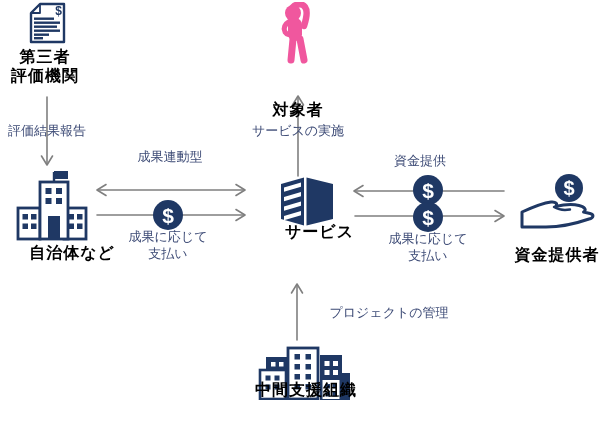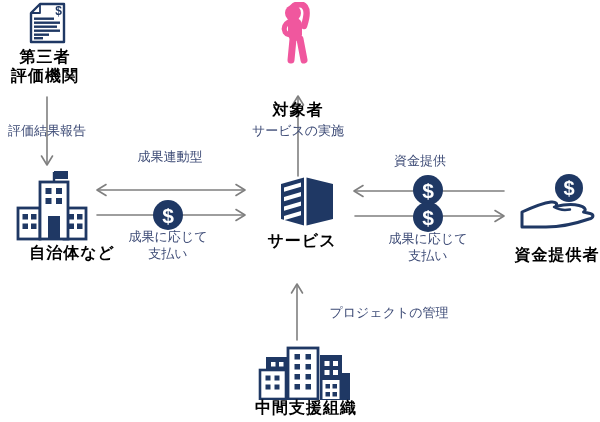--- a/index.html
+++ b/index.html
@@ -139,21 +139,21 @@
       <polygon points="4,10 27,3.5 27,51.5 4,45" fill="#1F3864"></polygon>
       <polygon points="29.5,3.5 56,10 56,45 29.5,51.5" fill="#1F3864"></polygon>
       <g fill="#fff">
         <polygon points="7,13.5 24,8.5 24,12.7 7,17.7"></polygon>
         <polygon points="7,23 24,18 24,22.2 7,27.2"></polygon>
         <polygon points="7,32.5 24,27.5 24,31.7 7,36.7"></polygon>
         <polygon points="7,42 24,37 24,41.2 7,46.2"></polygon>
       </g>
     </svg>
   </span>
-  <div class="node-label" style="left:250px;top:231px;width:104px;">
+  <div class="node-label" style="left:250px;top:222px;width:104px;text-align:right;">
     <div>サービス</div>
   </div>
 
   <span class="icon" style="left:517px;top:171px;">
     <svg width="82" height="72" viewBox="0 0 82 72">
       <path d="M5,41 C16,36 26,32 34,31 C39,30.5 41,33 38.5,35.5 C47,33.5 56,33 62,34.5 C68,36 70,39 66.5,41 L73,42.5 C77.5,43.7 76.5,47 72,48 C59,52.5 43,56 29,56 L5,56 Z" fill="#fff" stroke="#1F3864" stroke-width="3" stroke-linejoin="round"></path>
       <path d="M37,36 C41,38.5 47,39.5 53,38.5" fill="none" stroke="#1F3864" stroke-width="2.4" stroke-linecap="round"></path>
       <circle cx="52" cy="17" r="14" fill="#1F3864"></circle>
       <text x="52" y="24" text-anchor="middle" fill="#fff" font-size="20" font-weight="bold">$</text>
     </svg>
@@ -197,21 +197,21 @@
           <rect x="47.5" y="12" width="5.5" height="5.5"></rect>
         <rect x="36.5" y="22" width="5.5" height="5.5"></rect>
           <rect x="47.5" y="22" width="5.5" height="5.5"></rect>
         <rect x="36.5" y="32" width="5.5" height="5.5"></rect>
           <rect x="47.5" y="32" width="5.5" height="5.5"></rect>
         <rect x="36.5" y="42" width="5.5" height="5.5"></rect>
           <rect x="47.5" y="42" width="5.5" height="5.5"></rect>
       </g>
     </svg>
   </span>
-  <div class="node-label" style="left:245px;top:398px;width:122px;">
+  <div class="node-label" style="left:245px;top:380px;width:122px;">
     <div>中間支援組織</div>
   </div>
 
   <div class="edge-label" style="left:-3px;top:122px;width:100px;">
     <div>評価結果報告</div>
   </div>
   <div class="edge-label" style="left:243px;top:122px;width:110px;">
     <div>サービスの実施</div>
   </div>
   <div class="edge-label" style="left:110px;top:148px;width:120px;">

